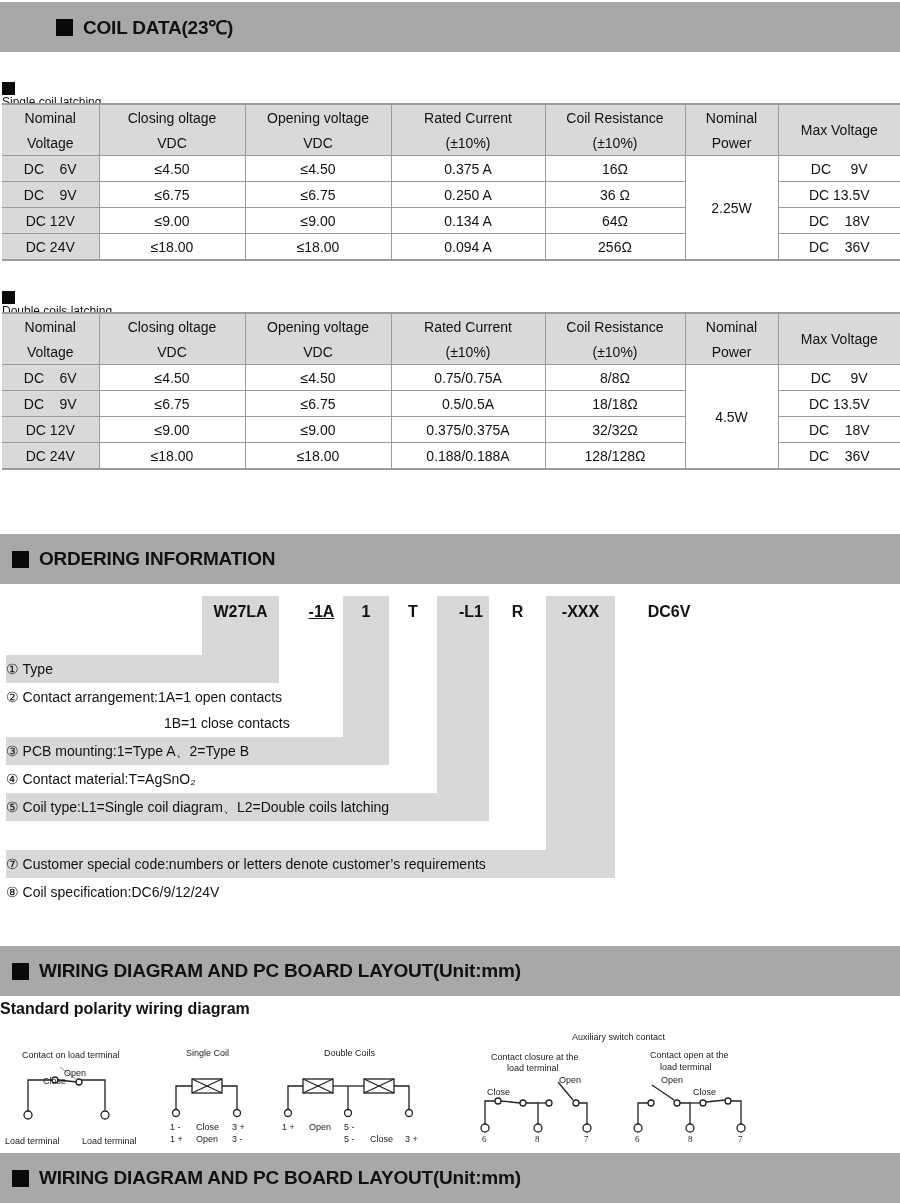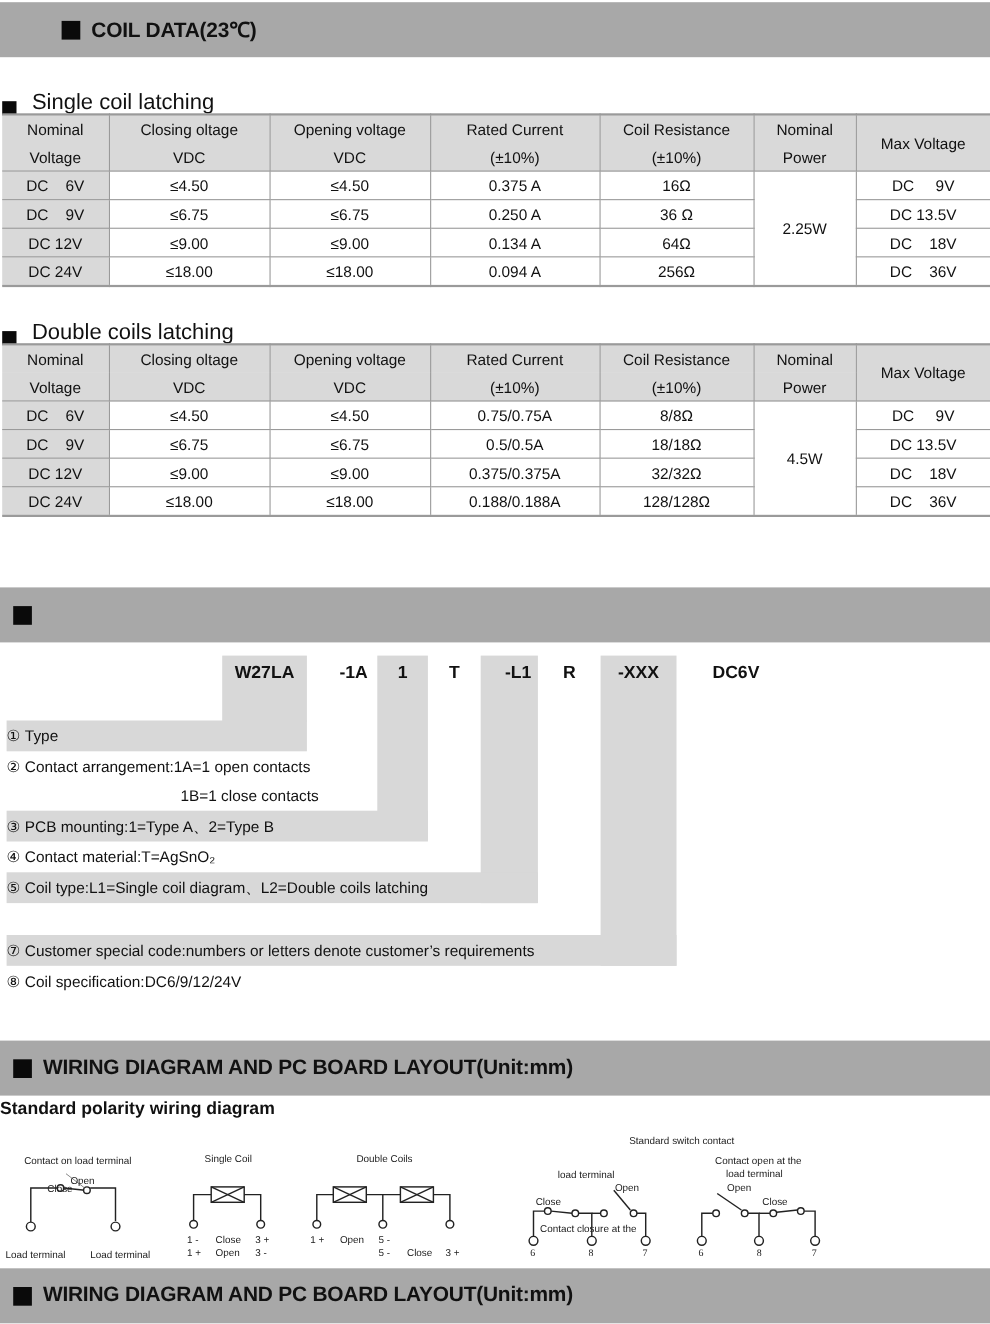--- a/index.html
+++ b/index.html
@@ -4,21 +4,21 @@
 <style>
   html, body { margin: 0; padding: 0; background: #fff; }
   body { width: 900px; height: 1204px; position: relative; overflow: hidden;
          font-family: "Liberation Sans", sans-serif; color: #111; }
 
   .sec-header { position: absolute; left: 0; width: 900px; height: 50px; background: #a8a8a8;
                 display: flex; align-items: center; }
   .sec-header .sq { width: 17px; height: 17px; background: #0a0a0a; margin-left: 12px; margin-right: 10px; }
   .sec-header .t { font-weight: bold; font-size: 19px; color: #111; letter-spacing: -0.2px; }
 
-  .subhead { position: absolute; left: 2px; font-size: 20px; display: flex; align-items: flex-end; }
+  .subhead { position: absolute; left: 2px; font-size: 12px; display: flex; align-items: flex-start; flex-direction: column; }
   .subhead .sq { width: 13px; height: 13px; background: #0a0a0a; margin-right: 14px; }
 
   table.coil { position: absolute; left: 2px; border-collapse: collapse; font-size: 14px; }
   table.coil td { border: 1px solid #9a9a9a; text-align: center; padding: 0; height: 25px; }
   table.coil tr.hd td { background: #d9d9d9; height: 25px; }
   table.coil td.nv { background: #d9d9d9; }
   table.coil tr.hd td.top { border-bottom: none; }
   table.coil tr.hd td.bot { border-top: none; }
   table.coil { border-top: 2px solid #9a9a9a; border-bottom: 2px solid #9a9a9a; }
   table.coil td.first { border-left: none; }
@@ -177,29 +177,30 @@
     <td>≤18.00</td>
     <td>0.188/0.188A</td>
     <td>128/128Ω</td>
     <td class="last" style="white-space:pre">DC    36V</td>
   </tr>
 </tbody>
   </table>
 
 <div class="sec-header" style="top:534px;">
   <div class="sq"></div>
+  <div class="t">ORDERING INFORMATION</div>
 </div>
 
 <div class="order-col" style="left:202px; top:596px; width:77px; height:60px;"></div>
 <div class="order-col" style="left:343px; top:596px; width:46px; height:168px;"></div>
 <div class="order-col" style="left:437px; top:596px; width:52px; height:225px;"></div>
 <div class="order-col" style="left:546px; top:596px; width:69px; height:282px;"></div>
 
 <div class="order-code" style="left:202px; width:77px;">W27LA</div>
-<div class="order-code" style="left:279px; width:85px;">-1A</div>
+<div class="order-code" style="left:279px; width:85px;text-decoration:underline;">-1A</div>
 <div class="order-code" style="left:343px; width:46px;">1</div>
 <div class="order-code" style="left:389px; width:48px;">T</div>
 <div class="order-code" style="left:437px; width:68px;">-L1</div>
 <div class="order-code" style="left:489px; width:57px;">R</div>
 <div class="order-code" style="left:546px; width:69px;">-XXX</div>
 <div class="order-code" style="left:615px; width:68px;margin-left:20px;">DC6V</div>
 
 <div class="order-row shade" style="top:655px; width:273px;">
   <span class="n">①</span><span>Type</span>
 </div>
@@ -324,22 +325,22 @@
 <div class="dlabel" style="left:232px; top:1134px;">3 -</div>
 
 <div class="dlabel" style="left:324px; top:1048px;">Double Coils</div>
 <div class="dlabel" style="left:282px; top:1122px;">1 +</div>
 <div class="dlabel" style="left:309px; top:1122px;">Open</div>
 <div class="dlabel" style="left:344px; top:1122px;">5 -</div>
 <div class="dlabel" style="left:344px; top:1134px;">5 -</div>
 <div class="dlabel" style="left:370px; top:1134px;">Close</div>
 <div class="dlabel" style="left:405px; top:1134px;">3 +</div>
 
-<div class="dlabel" style="left:572px; top:1032px;">Standard switch contact</div>
-<div class="dlabel" style="left:491px; top:1112px;">Contact closure at the</div>
+<div class="dlabel" style="left:572px; top:1032px;">Auxiliary switch contact</div>
+<div class="dlabel" style="left:491px; top:1052px;">Contact closure at the</div>
 <div class="dlabel" style="left:507px; top:1063px;">load terminal</div>
 <div class="dlabel" style="left:487px; top:1087px;">Close</div>
 <div class="dlabel" style="left:559px; top:1075px;">Open</div>
 <div class="dlabel" style="left:482px; top:1134px; font-family:'Liberation Serif',serif;">6</div>
 <div class="dlabel" style="left:535px; top:1134px; font-family:'Liberation Serif',serif;">8</div>
 <div class="dlabel" style="left:584px; top:1134px; font-family:'Liberation Serif',serif;">7</div>
 
 <div class="dlabel" style="left:650px; top:1050px;">Contact open at the</div>
 <div class="dlabel" style="left:660px; top:1062px;">load terminal</div>
 <div class="dlabel" style="left:661px; top:1075px;">Open</div>

